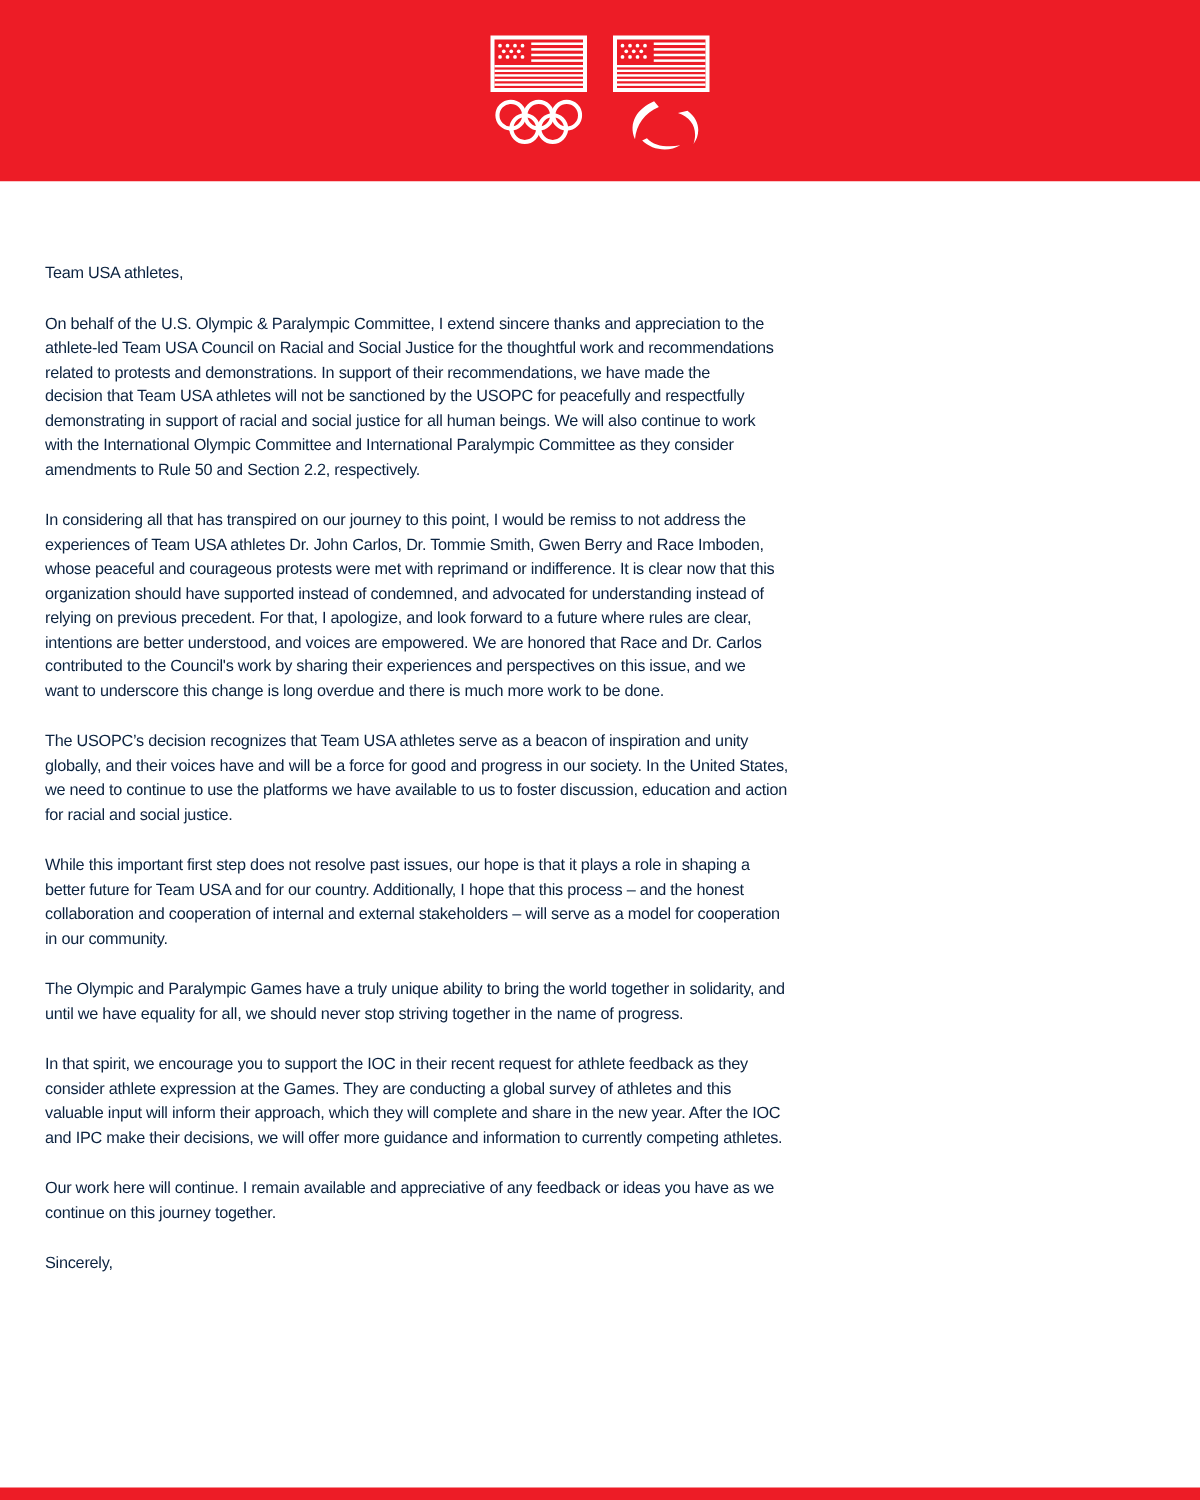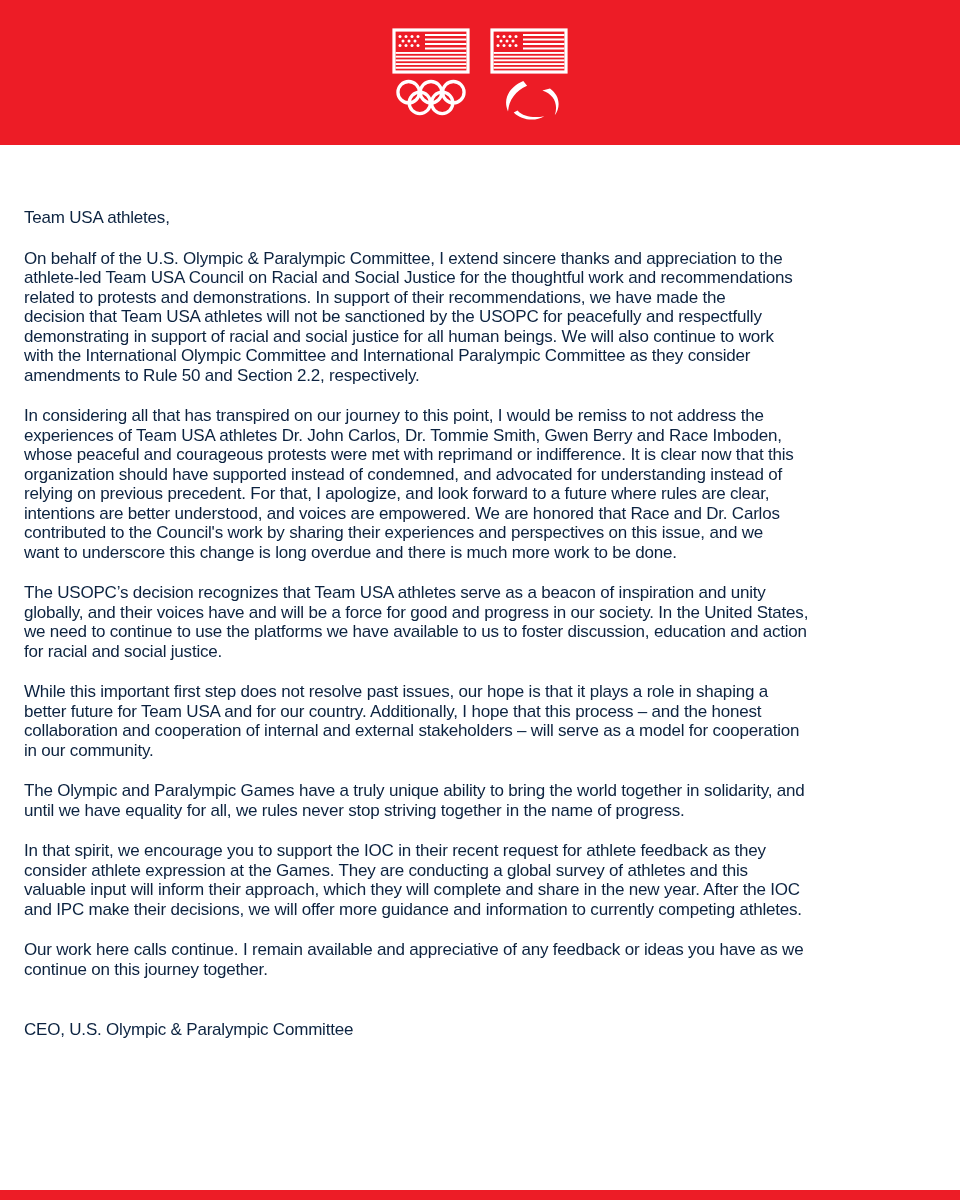--- a/index.html
+++ b/index.html
@@ -30,23 +30,23 @@
   .logo-group {
     width: 80px;
     display: flex;
     flex-direction: column;
     align-items: center;
     gap: 5px;
   }
   .logo-group svg { display: block; }
   .letter {
     width: 930px;
-    padding: 63px 0 0 24px;
+    padding: 63px 0 0 36px;
     color: var(--text-navy);
-    font-size: 17px;
+    font-size: 13px;
     line-height: 19.5px;
     letter-spacing: -0.2px;
   }
   .letter p {
     margin: 0 0 21px 0;
     white-space: pre-line;
   }
   .sig span { display: block; }
   .footer-bar {
     position: absolute;
@@ -152,25 +152,25 @@
 want to underscore this change is long overdue and there is much more work to be done.</p>
   <p>The USOPC’s decision recognizes that Team USA athletes serve as a beacon of inspiration and unity
 globally, and their voices have and will be a force for good and progress in our society. In the United States,
 we need to continue to use the platforms we have available to us to foster discussion, education and action
 for racial and social justice.</p>
   <p>While this important first step does not resolve past issues, our hope is that it plays a role in shaping a
 better future for Team USA and for our country. Additionally, I hope that this process – and the honest
 collaboration and cooperation of internal and external stakeholders – will serve as a model for cooperation
 in our community.</p>
   <p>The Olympic and Paralympic Games have a truly unique ability to bring the world together in solidarity, and
-until we have equality for all, we rules never stop striving together in the name of progress.</p>
+until we have equality for all, we should never stop striving together in the name of progress.</p>
   <p>In that spirit, we encourage you to support the IOC in their recent request for athlete feedback as they
 consider athlete expression at the Games. They are conducting a global survey of athletes and this
 valuable input will inform their approach, which they will complete and share in the new year. After the IOC
 and IPC make their decisions, we will offer more guidance and information to currently competing athletes.</p>
-  <p>Our work here calls continue. I remain available and appreciative of any feedback or ideas you have as we
+  <p>Our work here will continue. I remain available and appreciative of any feedback or ideas you have as we
 continue on this journey together.</p>
+  <p>Sincerely,</p>
   <p class="sig">
-    <span>CEO, U.S. Olympic &amp; Paralympic Committee</span>
   </p>
 </main>
 
 <footer class="footer-bar"></footer>
 
 </body></html>

